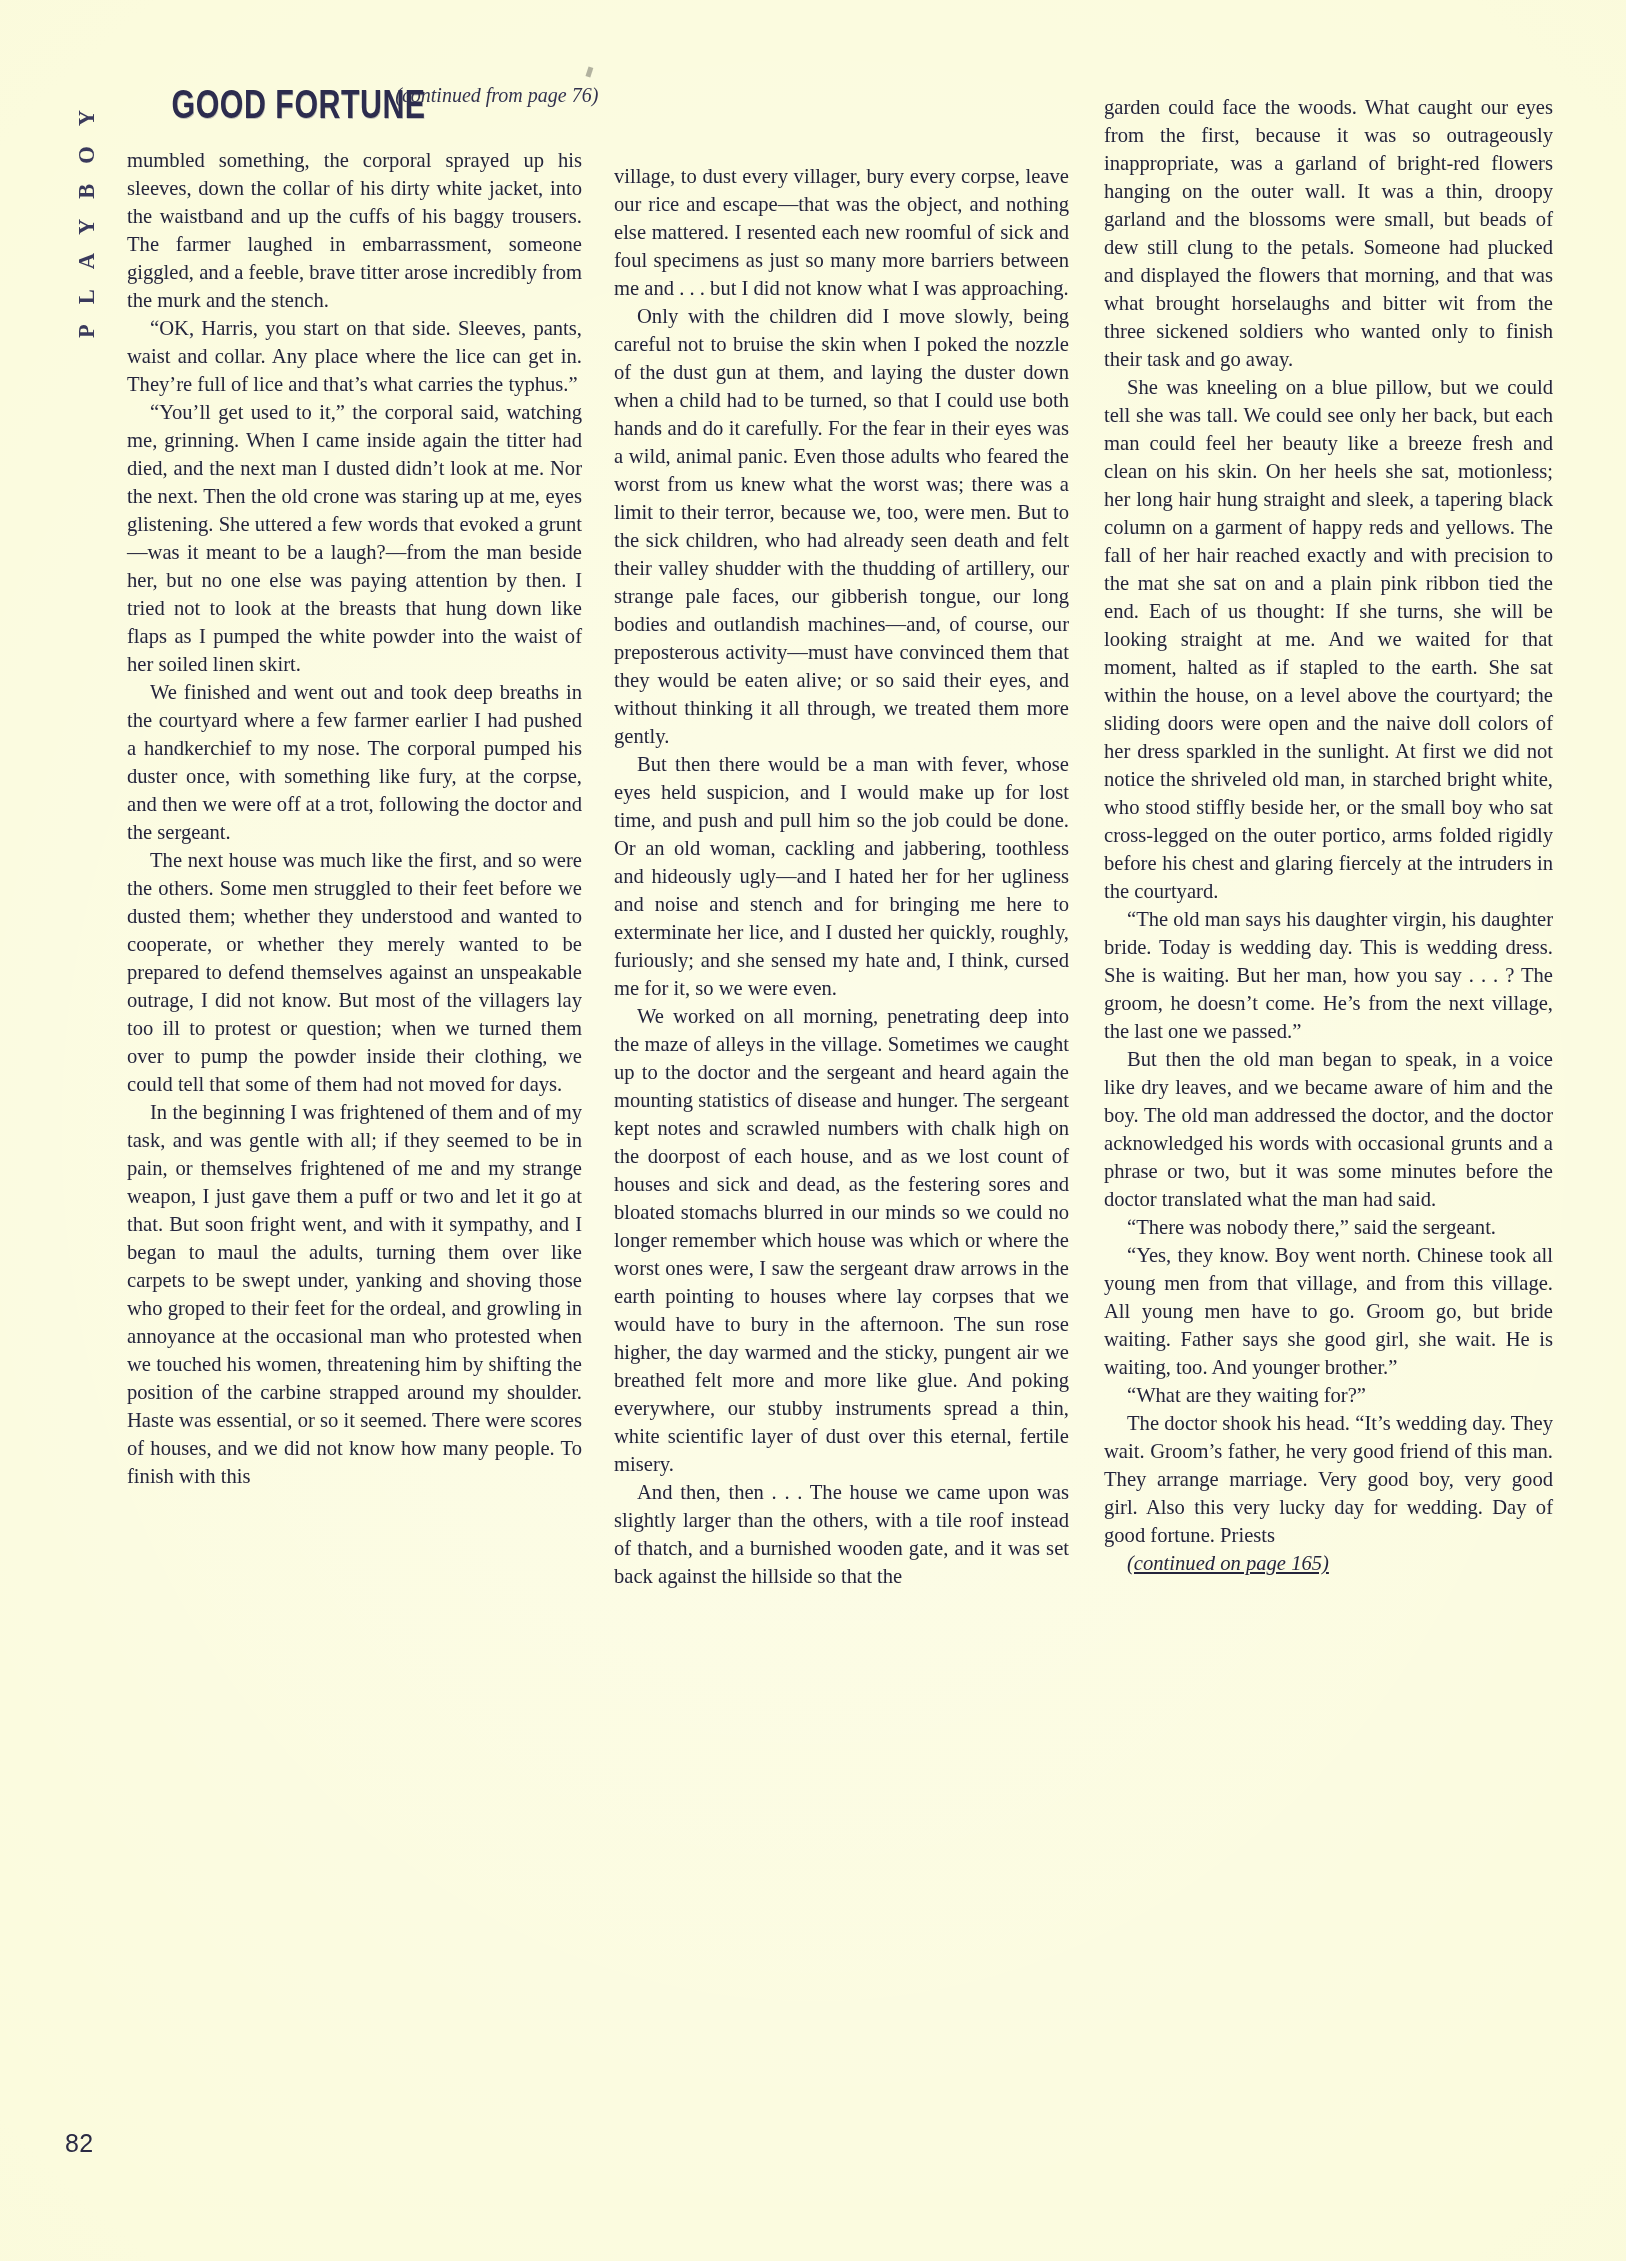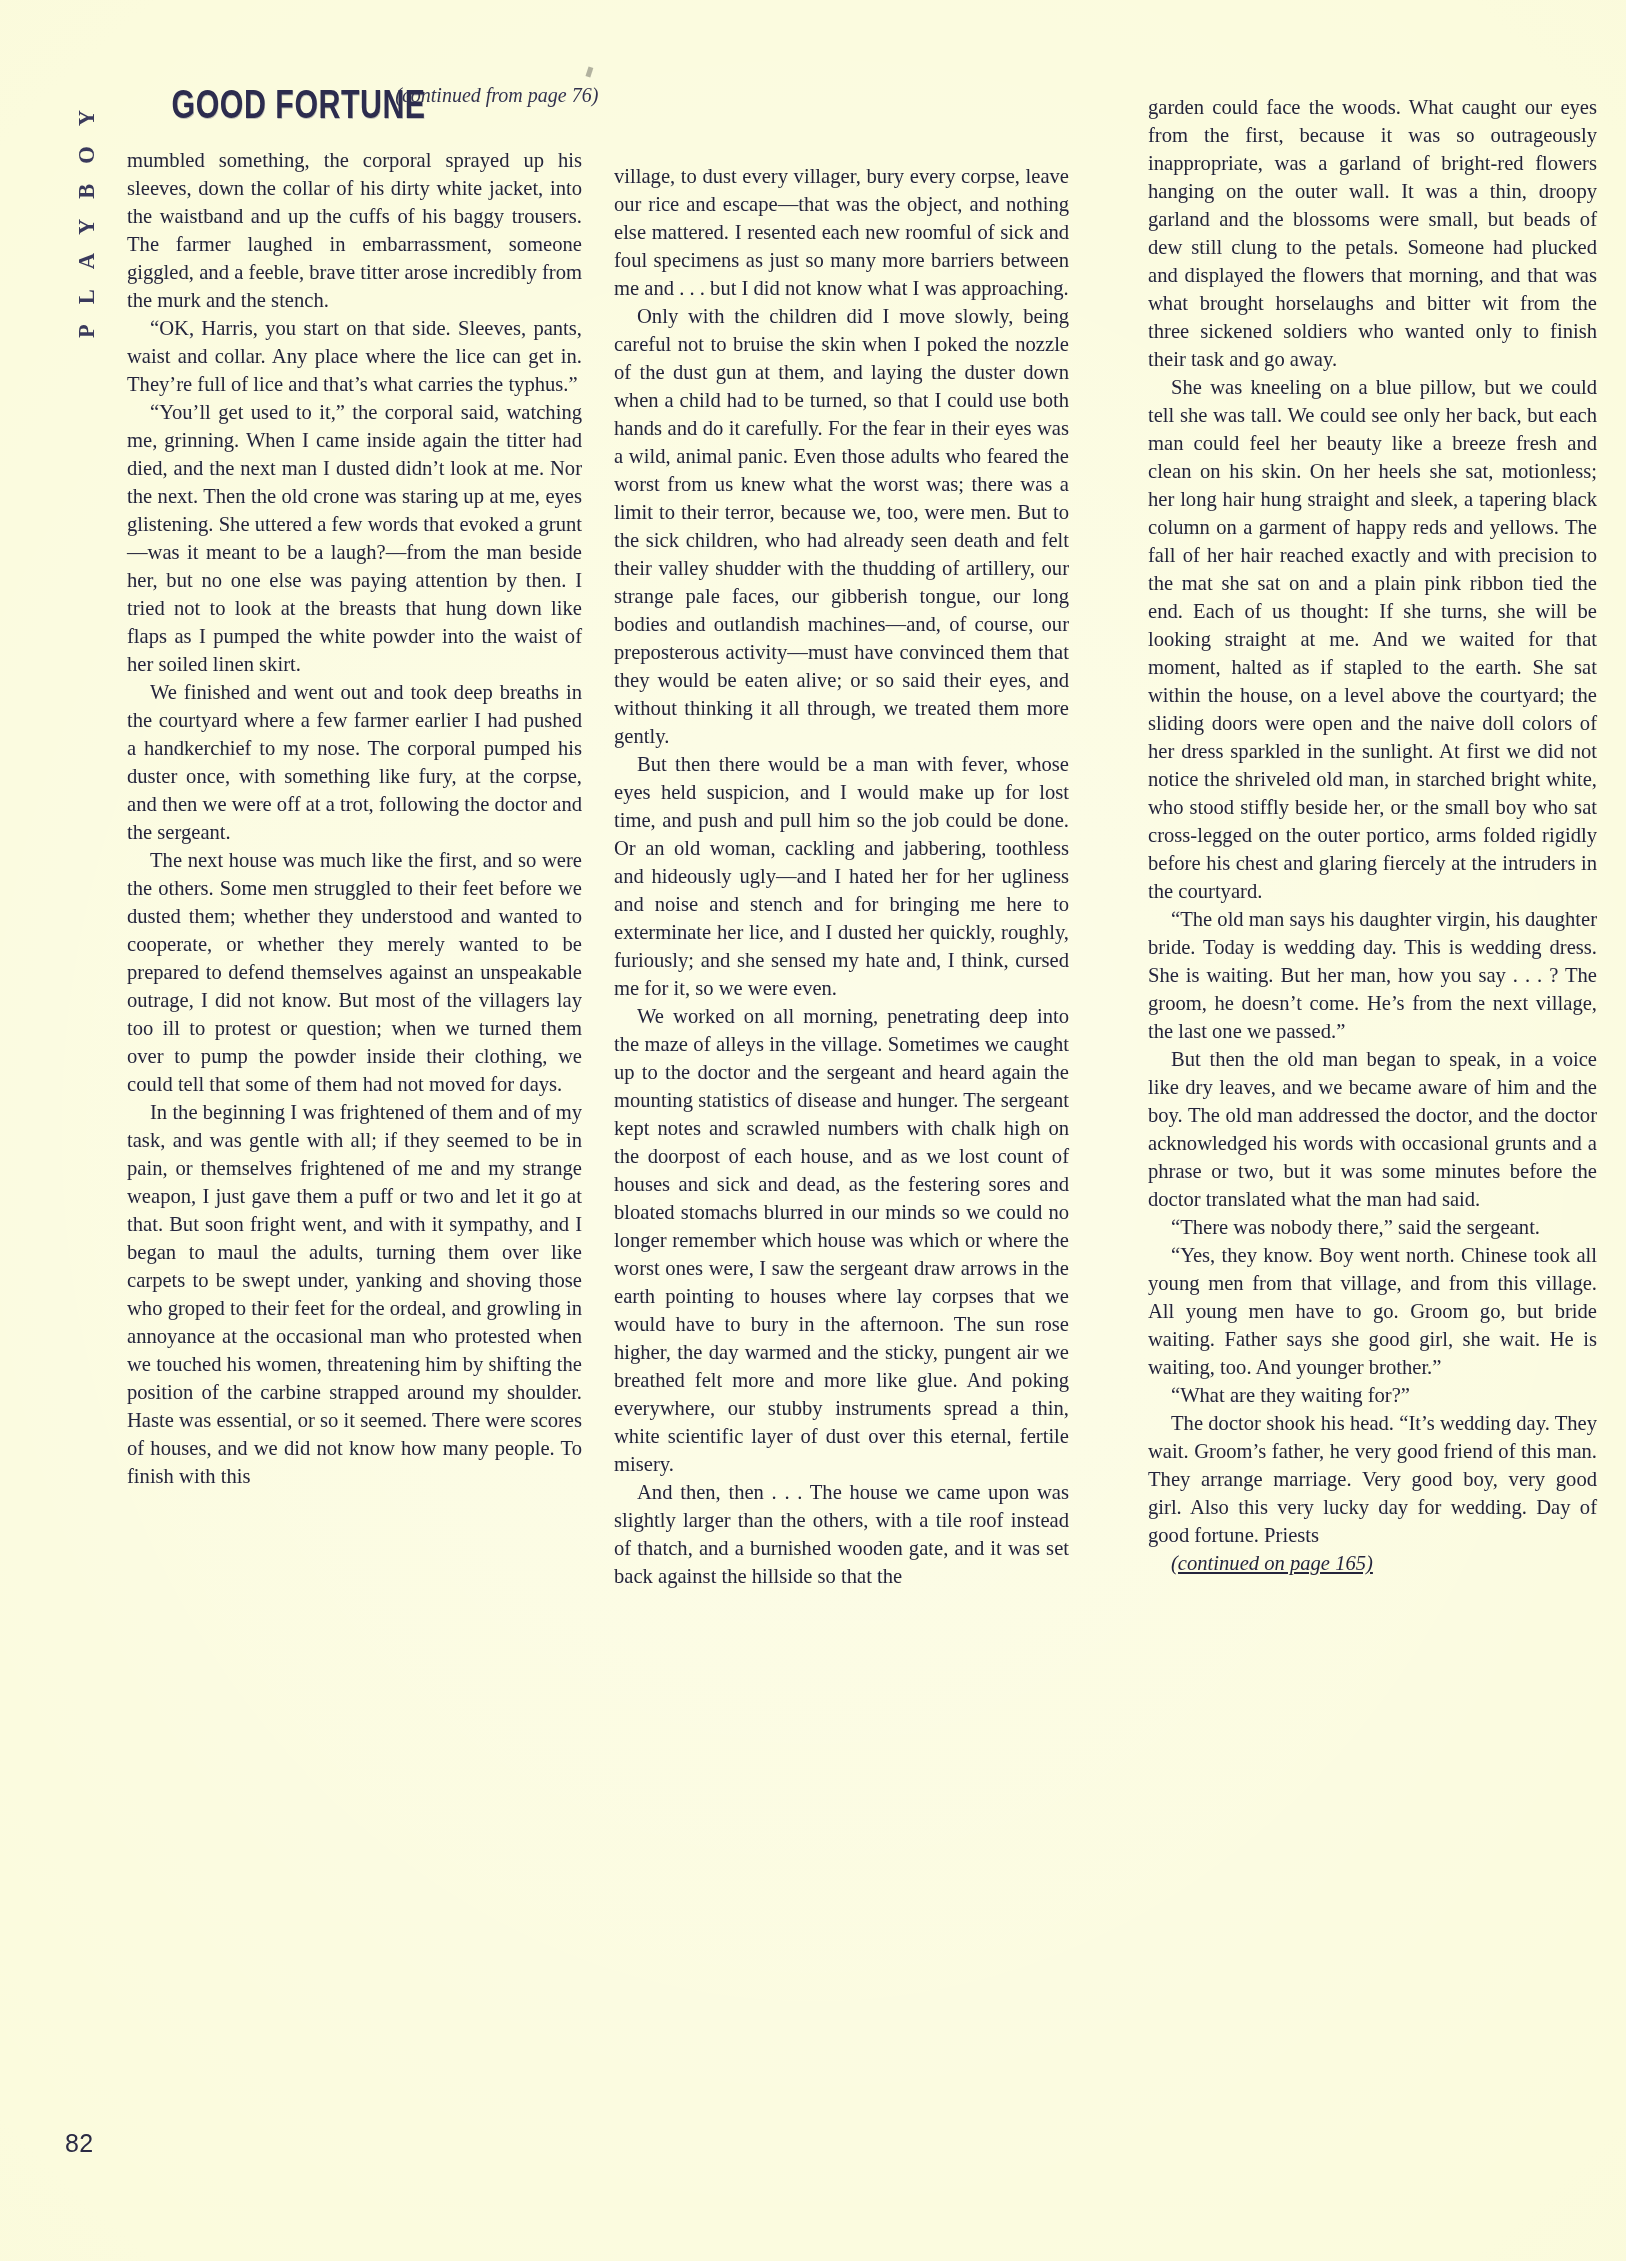--- a/index.html
+++ b/index.html
@@ -91,21 +91,21 @@
     font-size: 20.6px;
     line-height: 28px;
     color: #24243c;
     text-align: justify;
     text-justify: inter-word;
     -webkit-hyphens: none;
     hyphens: none;
   }
   #col-1 { left: 127px;  top: 146px; }
   #col-2 { left: 614px;  top: 162px; }
-  #col-3 { left: 1104px; top: 93px; width: 449px; margin-left: 44px; }
+  #col-3 { left: 1104px; top: 93px; width: 449px; }
 
   .column p {
     margin: 0;
     text-indent: 23px;
   }
   .column p.no-indent { text-indent: 0; }
   .column p:last-child { text-align: justify; }
 
   .continued-on {
     font-style: italic;

